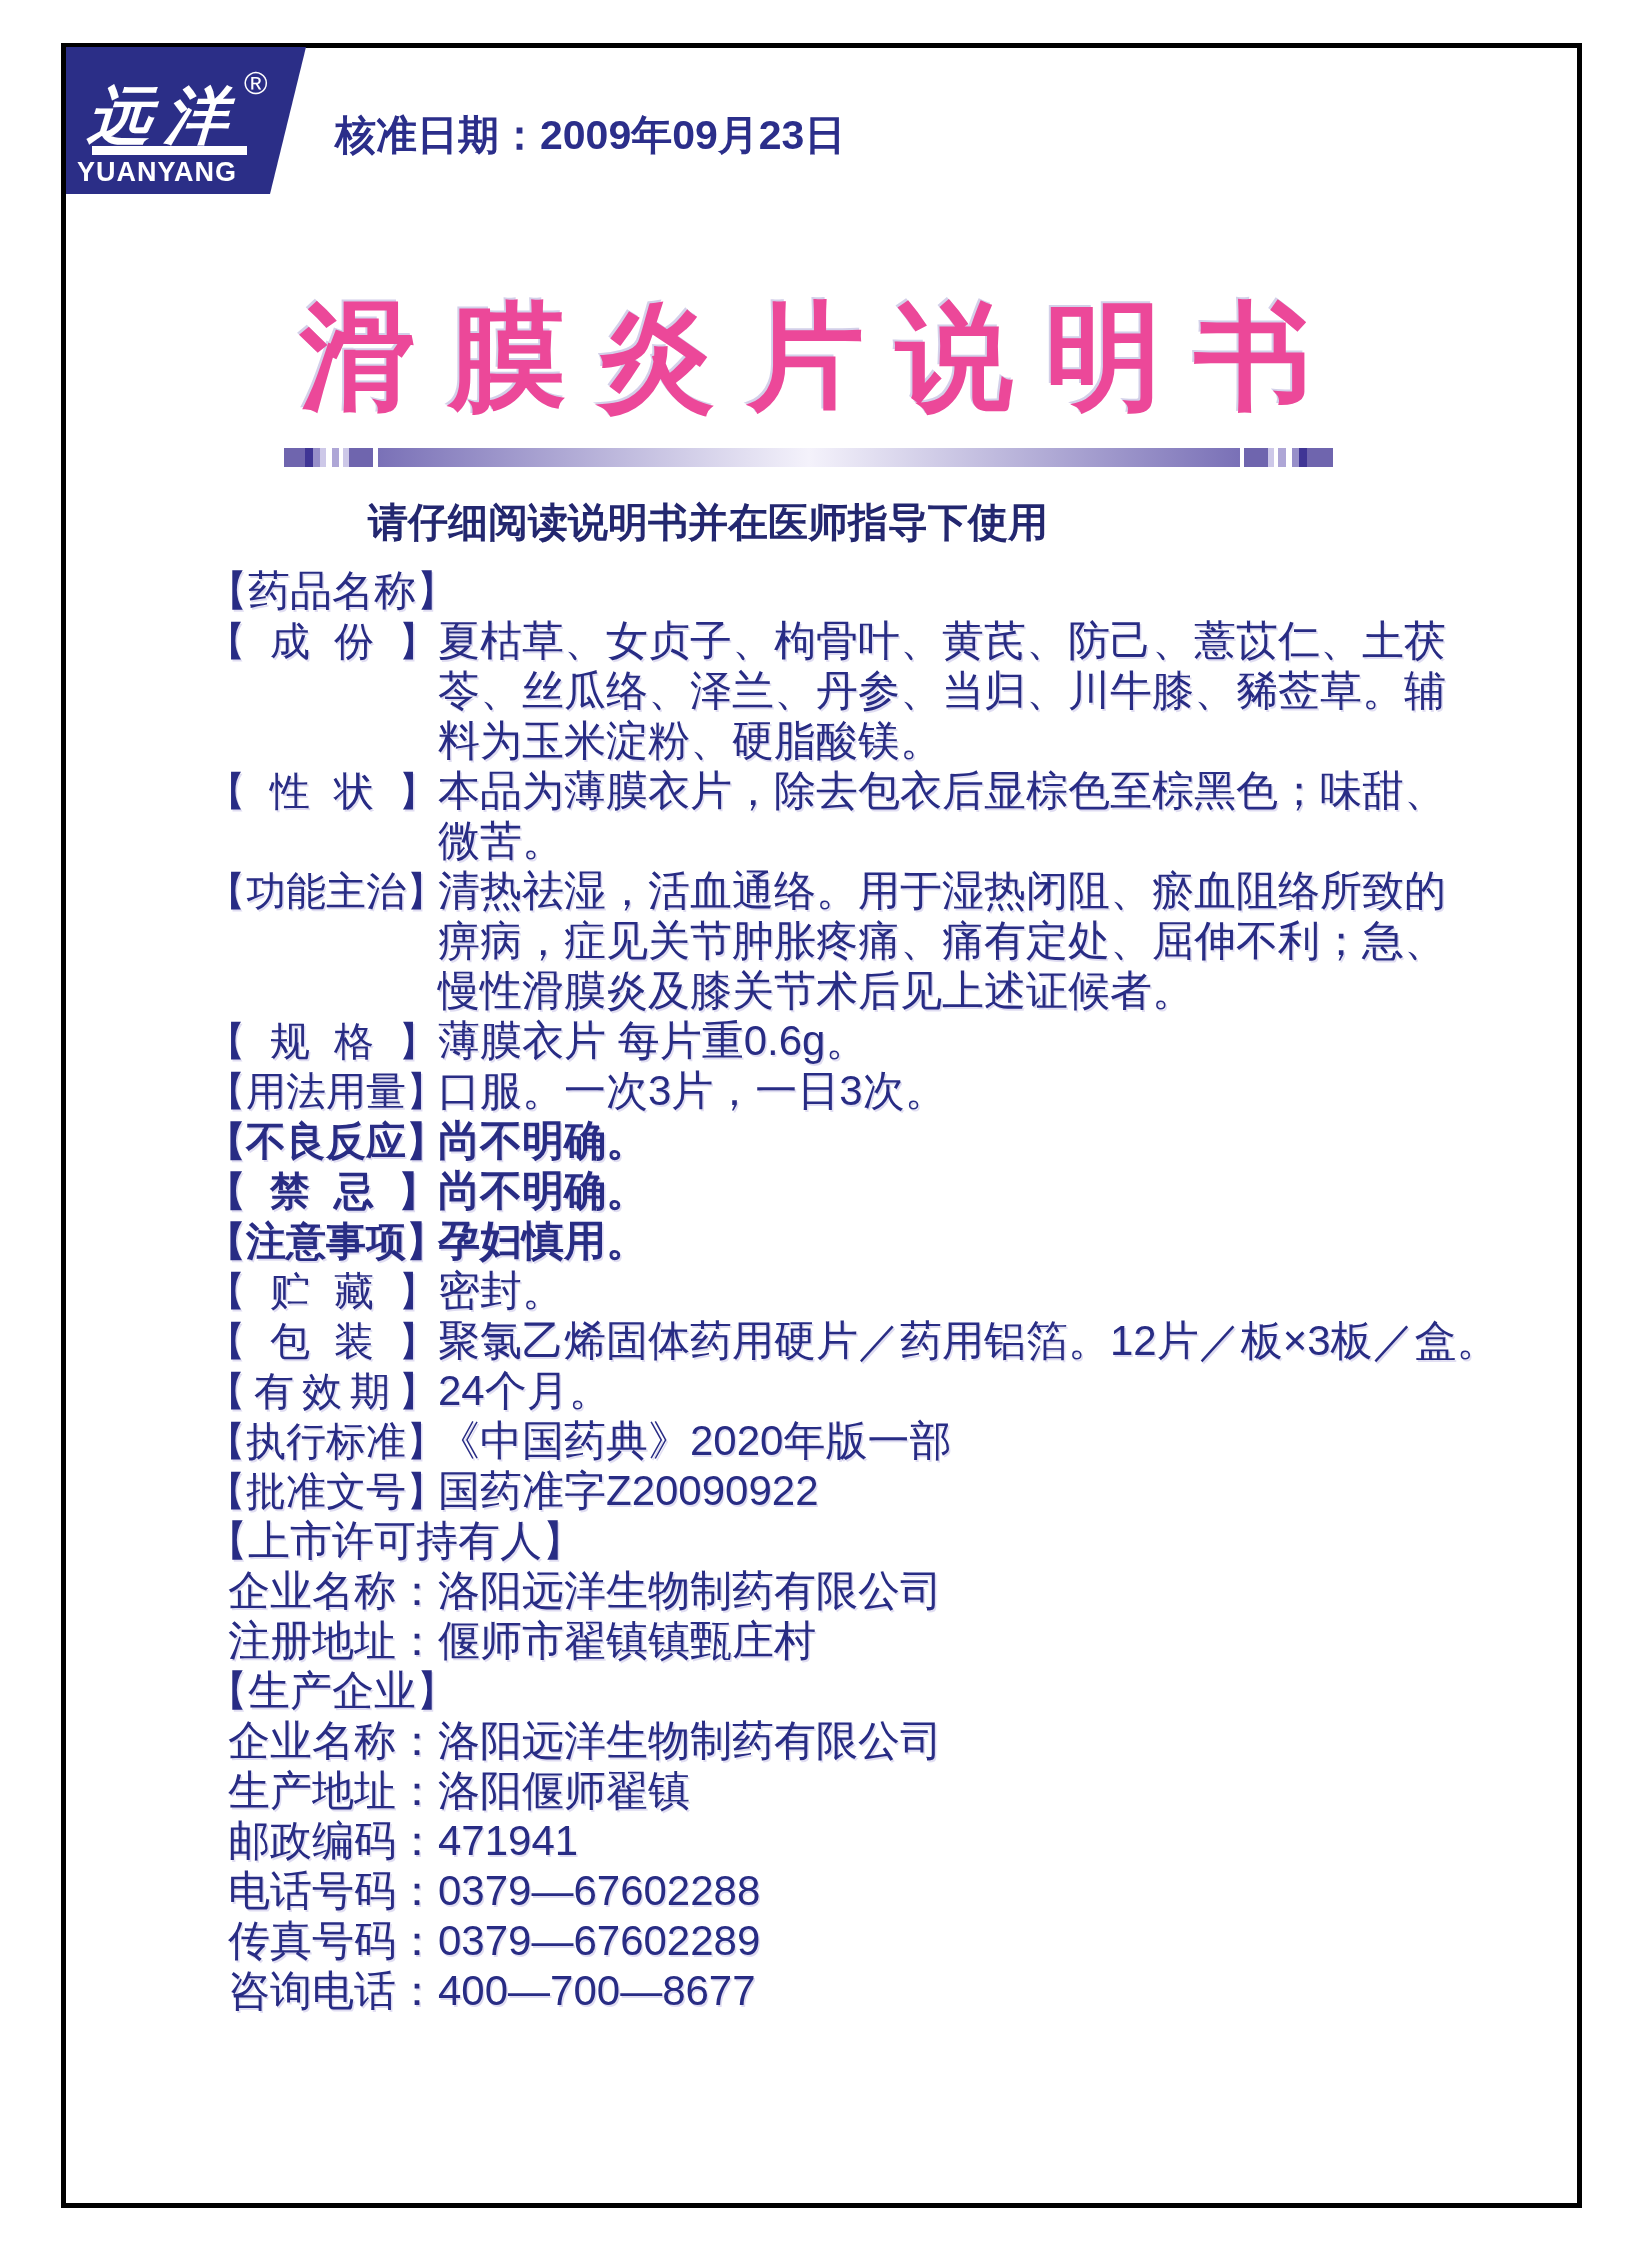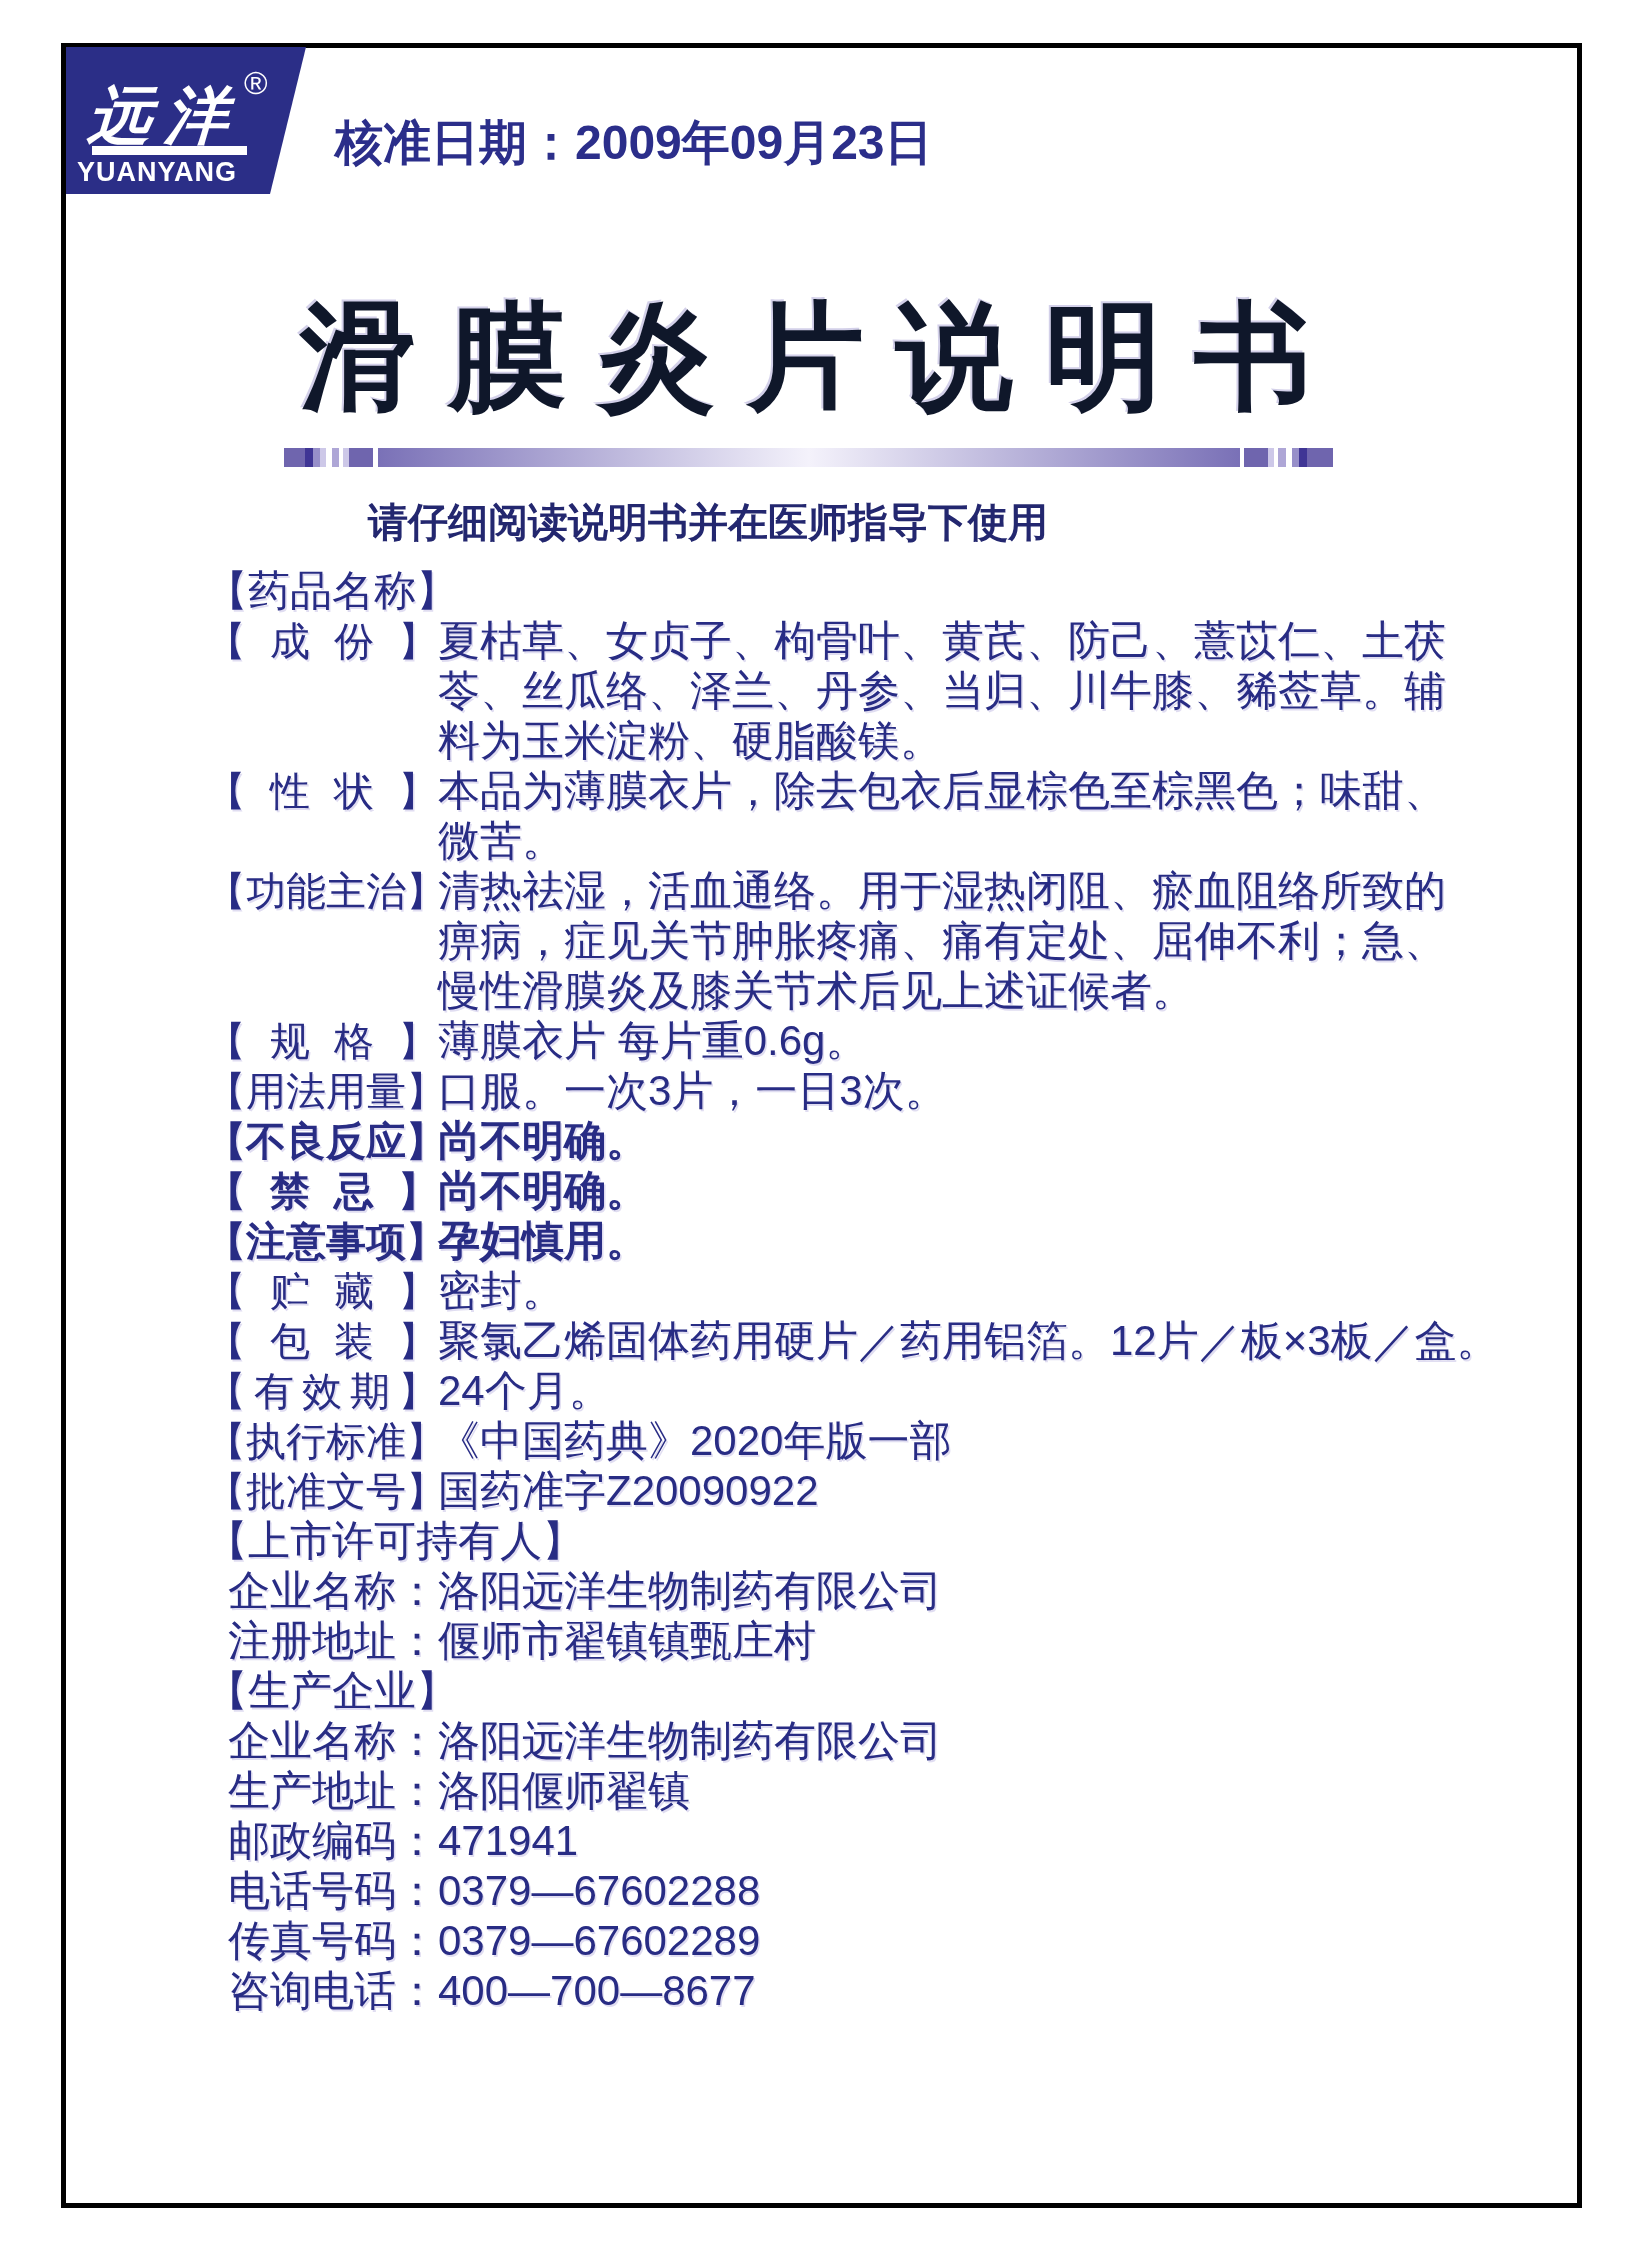--- a/index.html
+++ b/index.html
@@ -32,27 +32,27 @@
   }
   .logo .ubar{
     position:absolute;left:26px;top:99px;width:155px;height:9px;background:#ffffff;
   }
   .logo .en{
     position:absolute;left:11px;top:110px;
     color:#ffffff;font-size:27px;font-weight:800;letter-spacing:1px;white-space:nowrap;
   }
   
   .dates{
-    position:absolute;left:335px;top:111px;
-    color:#2B2E8A;font-size:48px;font-weight:700;line-height:63px;white-space:nowrap;
+    position:absolute;left:335px;top:104px;
+    color:#2B2E8A;font-size:41px;font-weight:700;line-height:63px;white-space:nowrap;
   }
   
   .title{
     position:absolute;left:61px;top:279px;width:1521px;
-    text-align:center;color:#0f172a;
+    text-align:center;color:#ec4899;
     font-size:117px;font-weight:900;letter-spacing:32px;white-space:nowrap;
     text-shadow:-2px -2px 0 rgba(175,170,215,0.55);
   }
   
   .bar{
     position:absolute;left:284px;top:448px;width:1049px;height:19px;
     background:linear-gradient(90deg,
       #6F65AE 0,#6F65AE 21px,
       #3F3595 21px,#3F3595 29px,
       #978FC9 29px,#978FC9 36px,

